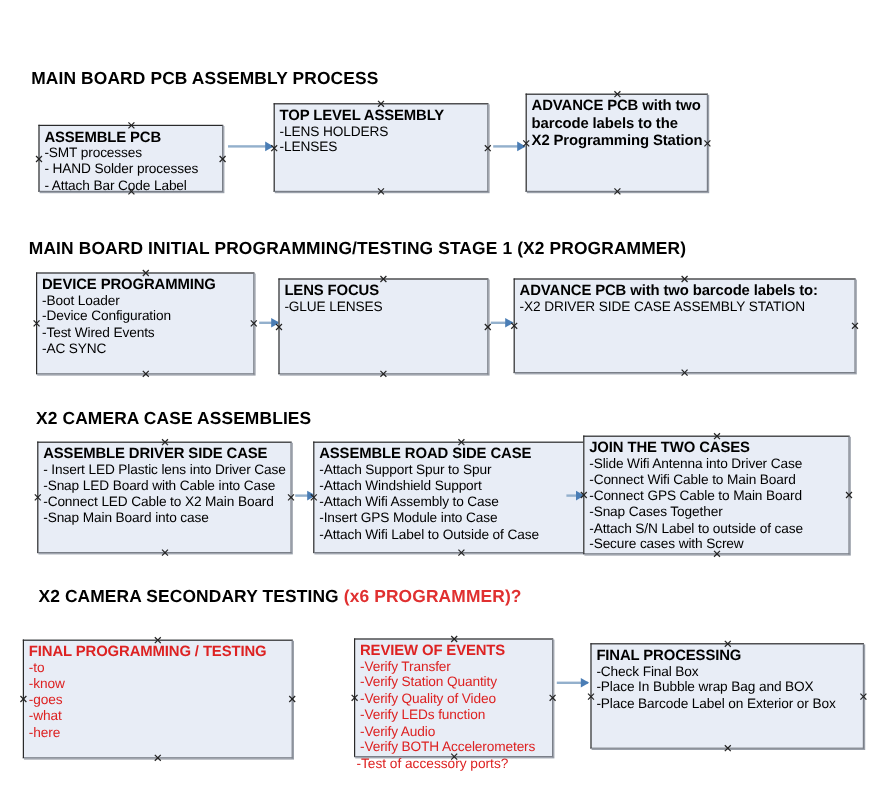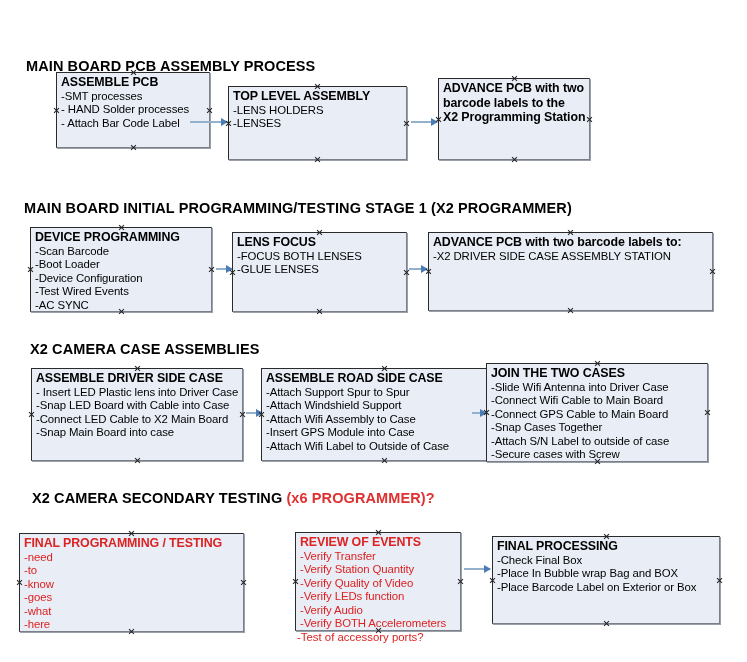--- a/index.html
+++ b/index.html
@@ -118,21 +118,21 @@
 </head>
 <body>
 
 <div id="canvas">
 
 
   <div class="section-head" style="left:26px; top:58px;">
     <span>MAIN BOARD PCB ASSEMBLY PROCESS</span>
   </div>
 
-  <div class="node" style="left:32px; top:72px; width:154px; height:76px;margin-left:24px;">
+  <div class="node" style="left:32px; top:104px; width:154px; height:56px;">
     <div class="ttl">ASSEMBLE PCB</div>
     <div class="line">-SMT processes</div>
     <div class="line">- HAND Solder processes</div>
     <div class="line">- Attach Bar Code Label</div>
     <span class="handle h-t"></span>
     <span class="handle h-b"></span>
     <span class="handle h-l"></span>
     <span class="handle h-r"></span>
   </div>
 
@@ -163,38 +163,36 @@
     <span class="handle h-l"></span>
     <span class="handle h-r"></span>
   </div>
 
   <div class="section-head" style="left:24px; top:200px;">
     <span>MAIN BOARD INITIAL PROGRAMMING/TESTING STAGE 1 (X2 PROGRAMMER)</span>
   </div>
 
   <div class="node" style="left:30px; top:227px; width:182px; height:85px;">
     <div class="ttl">DEVICE PROGRAMMING</div>
-    <div class="line">-Scan Barcode</div>
     <div class="line">-Boot Loader</div>
     <div class="line">-Device Configuration</div>
     <div class="line">-Test Wired Events</div>
     <div class="line">-AC SYNC</div>
     <span class="handle h-t"></span>
     <span class="handle h-b"></span>
     <span class="handle h-l"></span>
     <span class="handle h-r"></span>
   </div>
 
   <div class="conn" style="left:216px; top:268px; width:16px;">
     <span class="head"></span>
   </div>
 
   <div class="node" style="left:232px; top:232px; width:175px; height:80px;">
     <div class="ttl">LENS FOCUS</div>
-    <div class="line">-FOCUS BOTH LENSES</div>
     <div class="line">-GLUE LENSES</div>
     <span class="handle h-t"></span>
     <span class="handle h-b"></span>
     <span class="handle h-l"></span>
     <span class="handle h-r"></span>
   </div>
 
   <div class="conn" style="left:409px; top:268px; width:18px;">
     <span class="head"></span>
   </div>
@@ -258,21 +256,20 @@
     <span class="handle h-l"></span>
     <span class="handle h-r"></span>
   </div>
 
   <div class="section-head" style="left:32px; top:490px;">
     <span>X2 CAMERA SECONDARY TESTING </span><span class="accent">(x6 PROGRAMMER)?</span>
   </div>
 
   <div class="node red" style="left:19px; top:533px; width:225px; height:99px;">
     <div class="ttl">FINAL PROGRAMMING / TESTING</div>
-    <div class="line">-need</div>
     <div class="line">-to</div>
     <div class="line">-know</div>
     <div class="line">-goes</div>
     <div class="line">-what</div>
     <div class="line">-here</div>
     <span class="handle h-t"></span>
     <span class="handle h-b"></span>
     <span class="handle h-l"></span>
     <span class="handle h-r"></span>
   </div>

